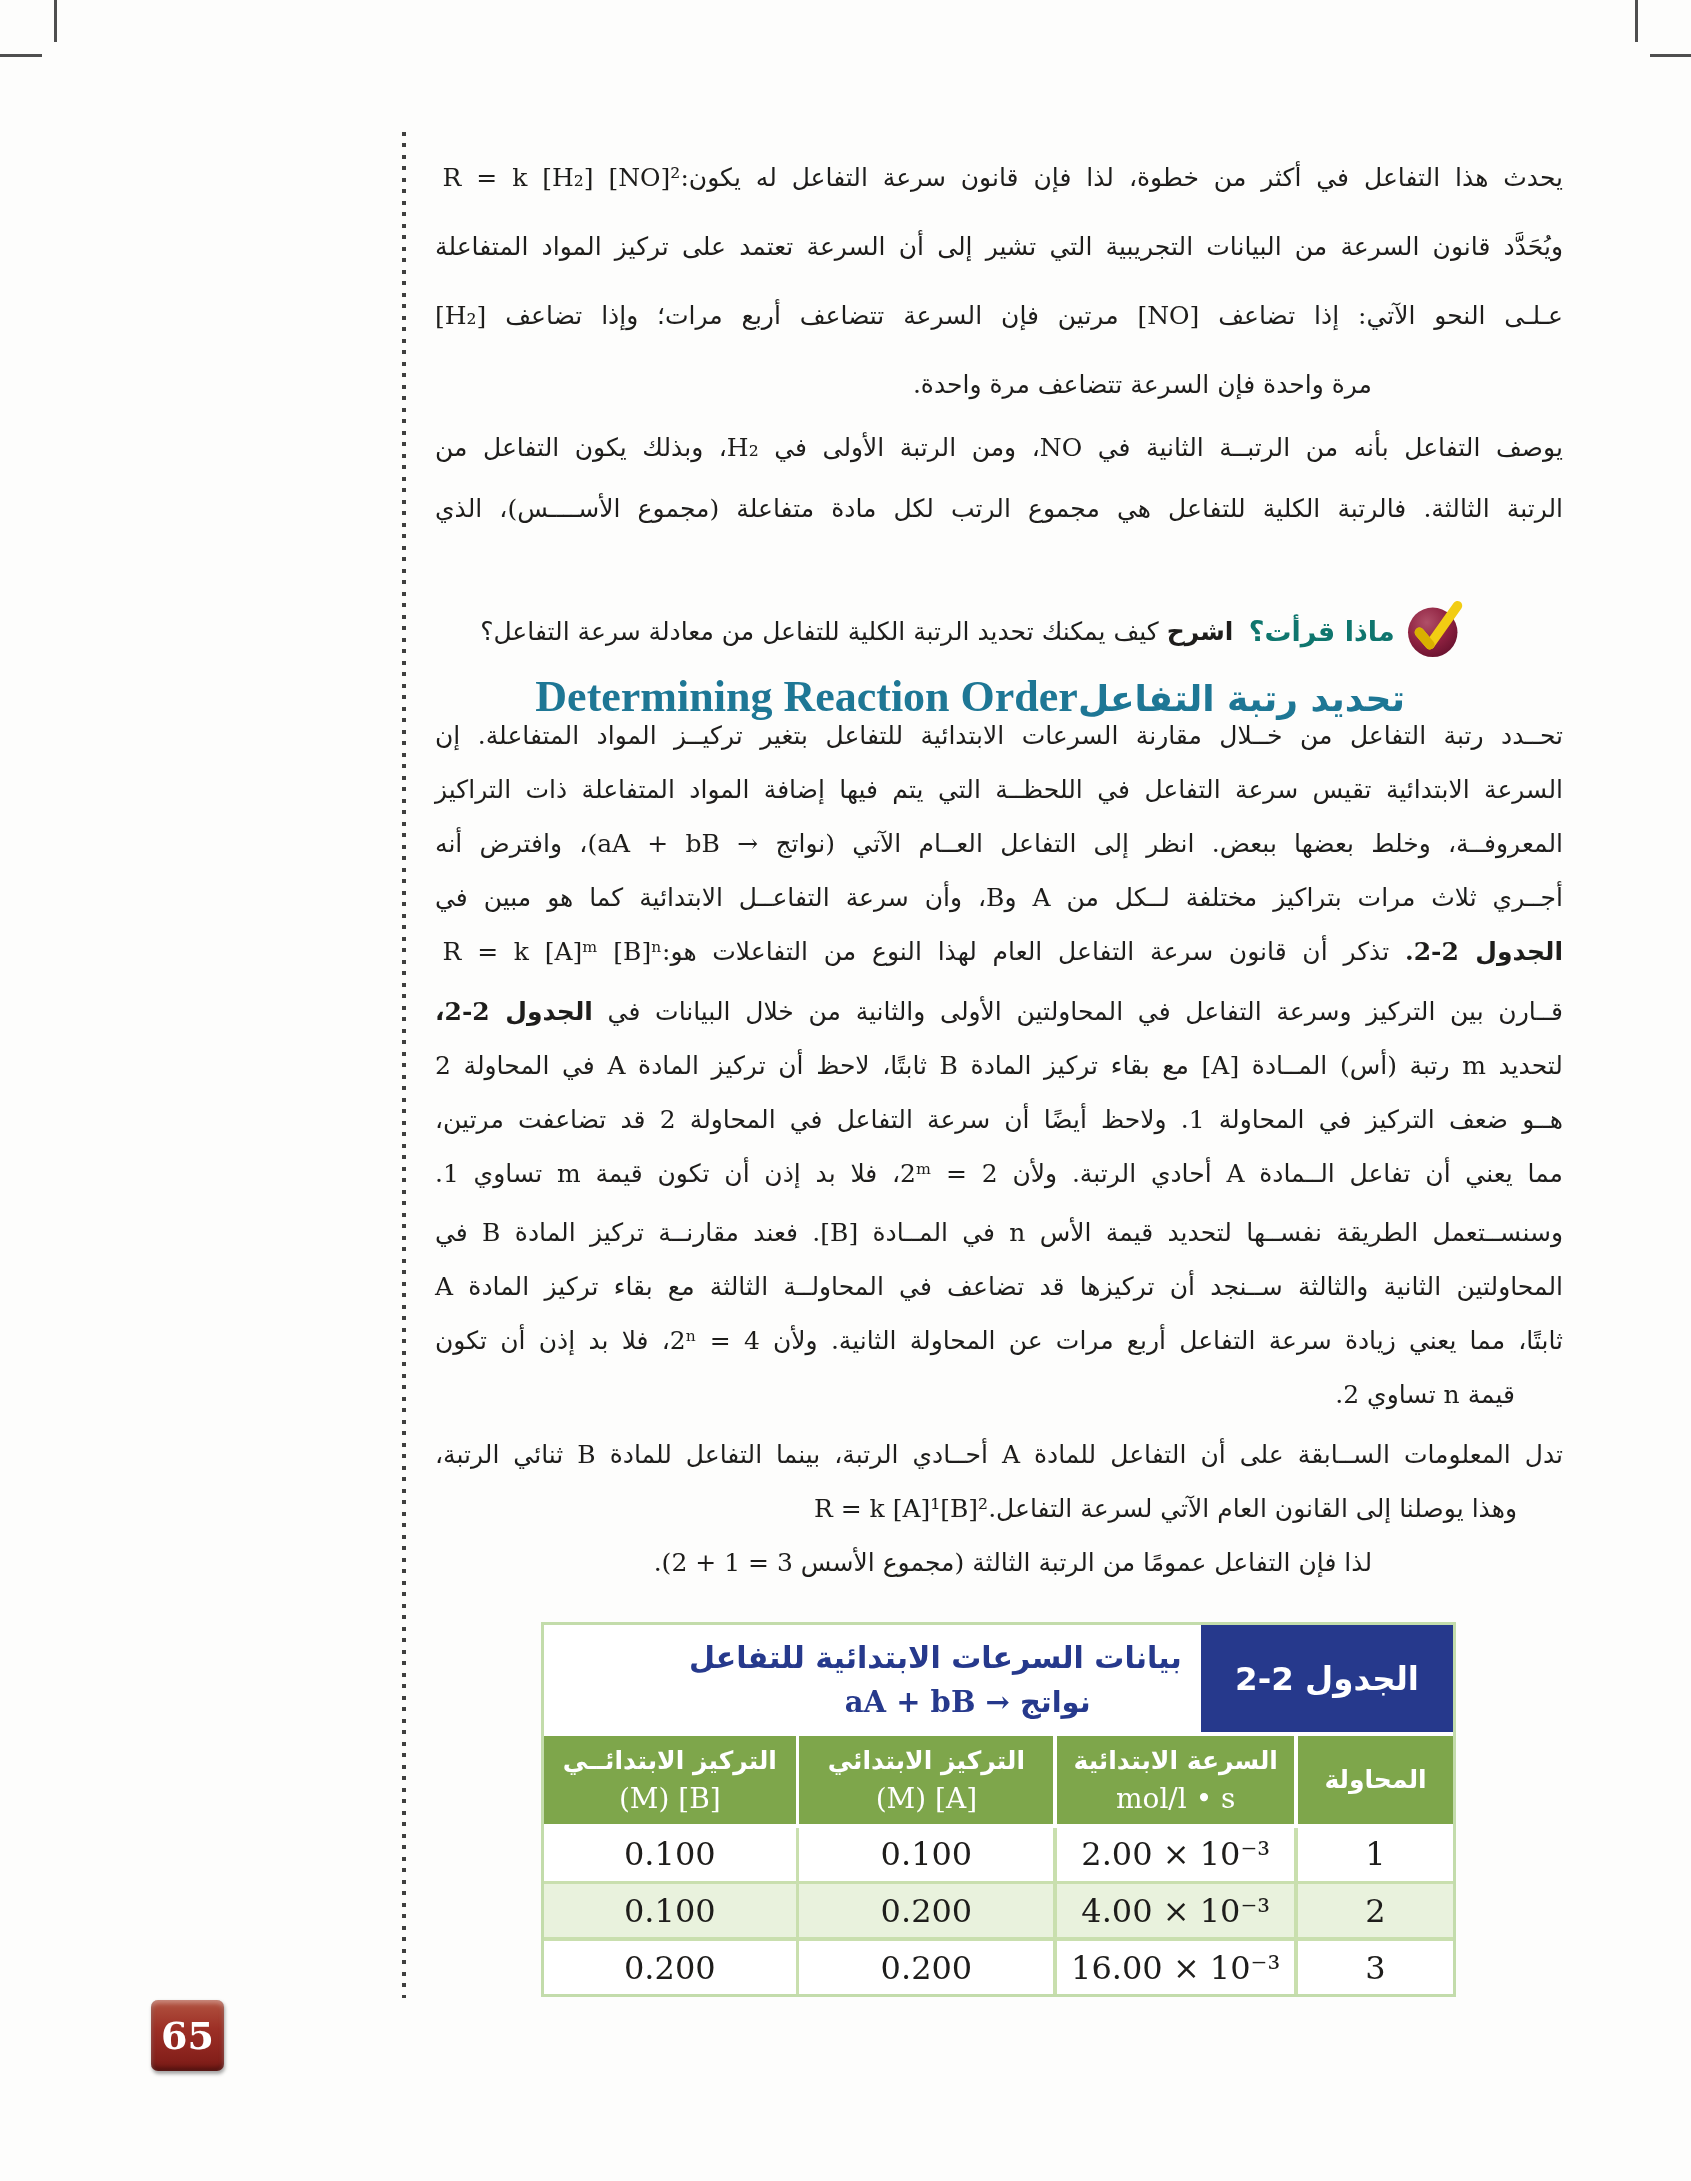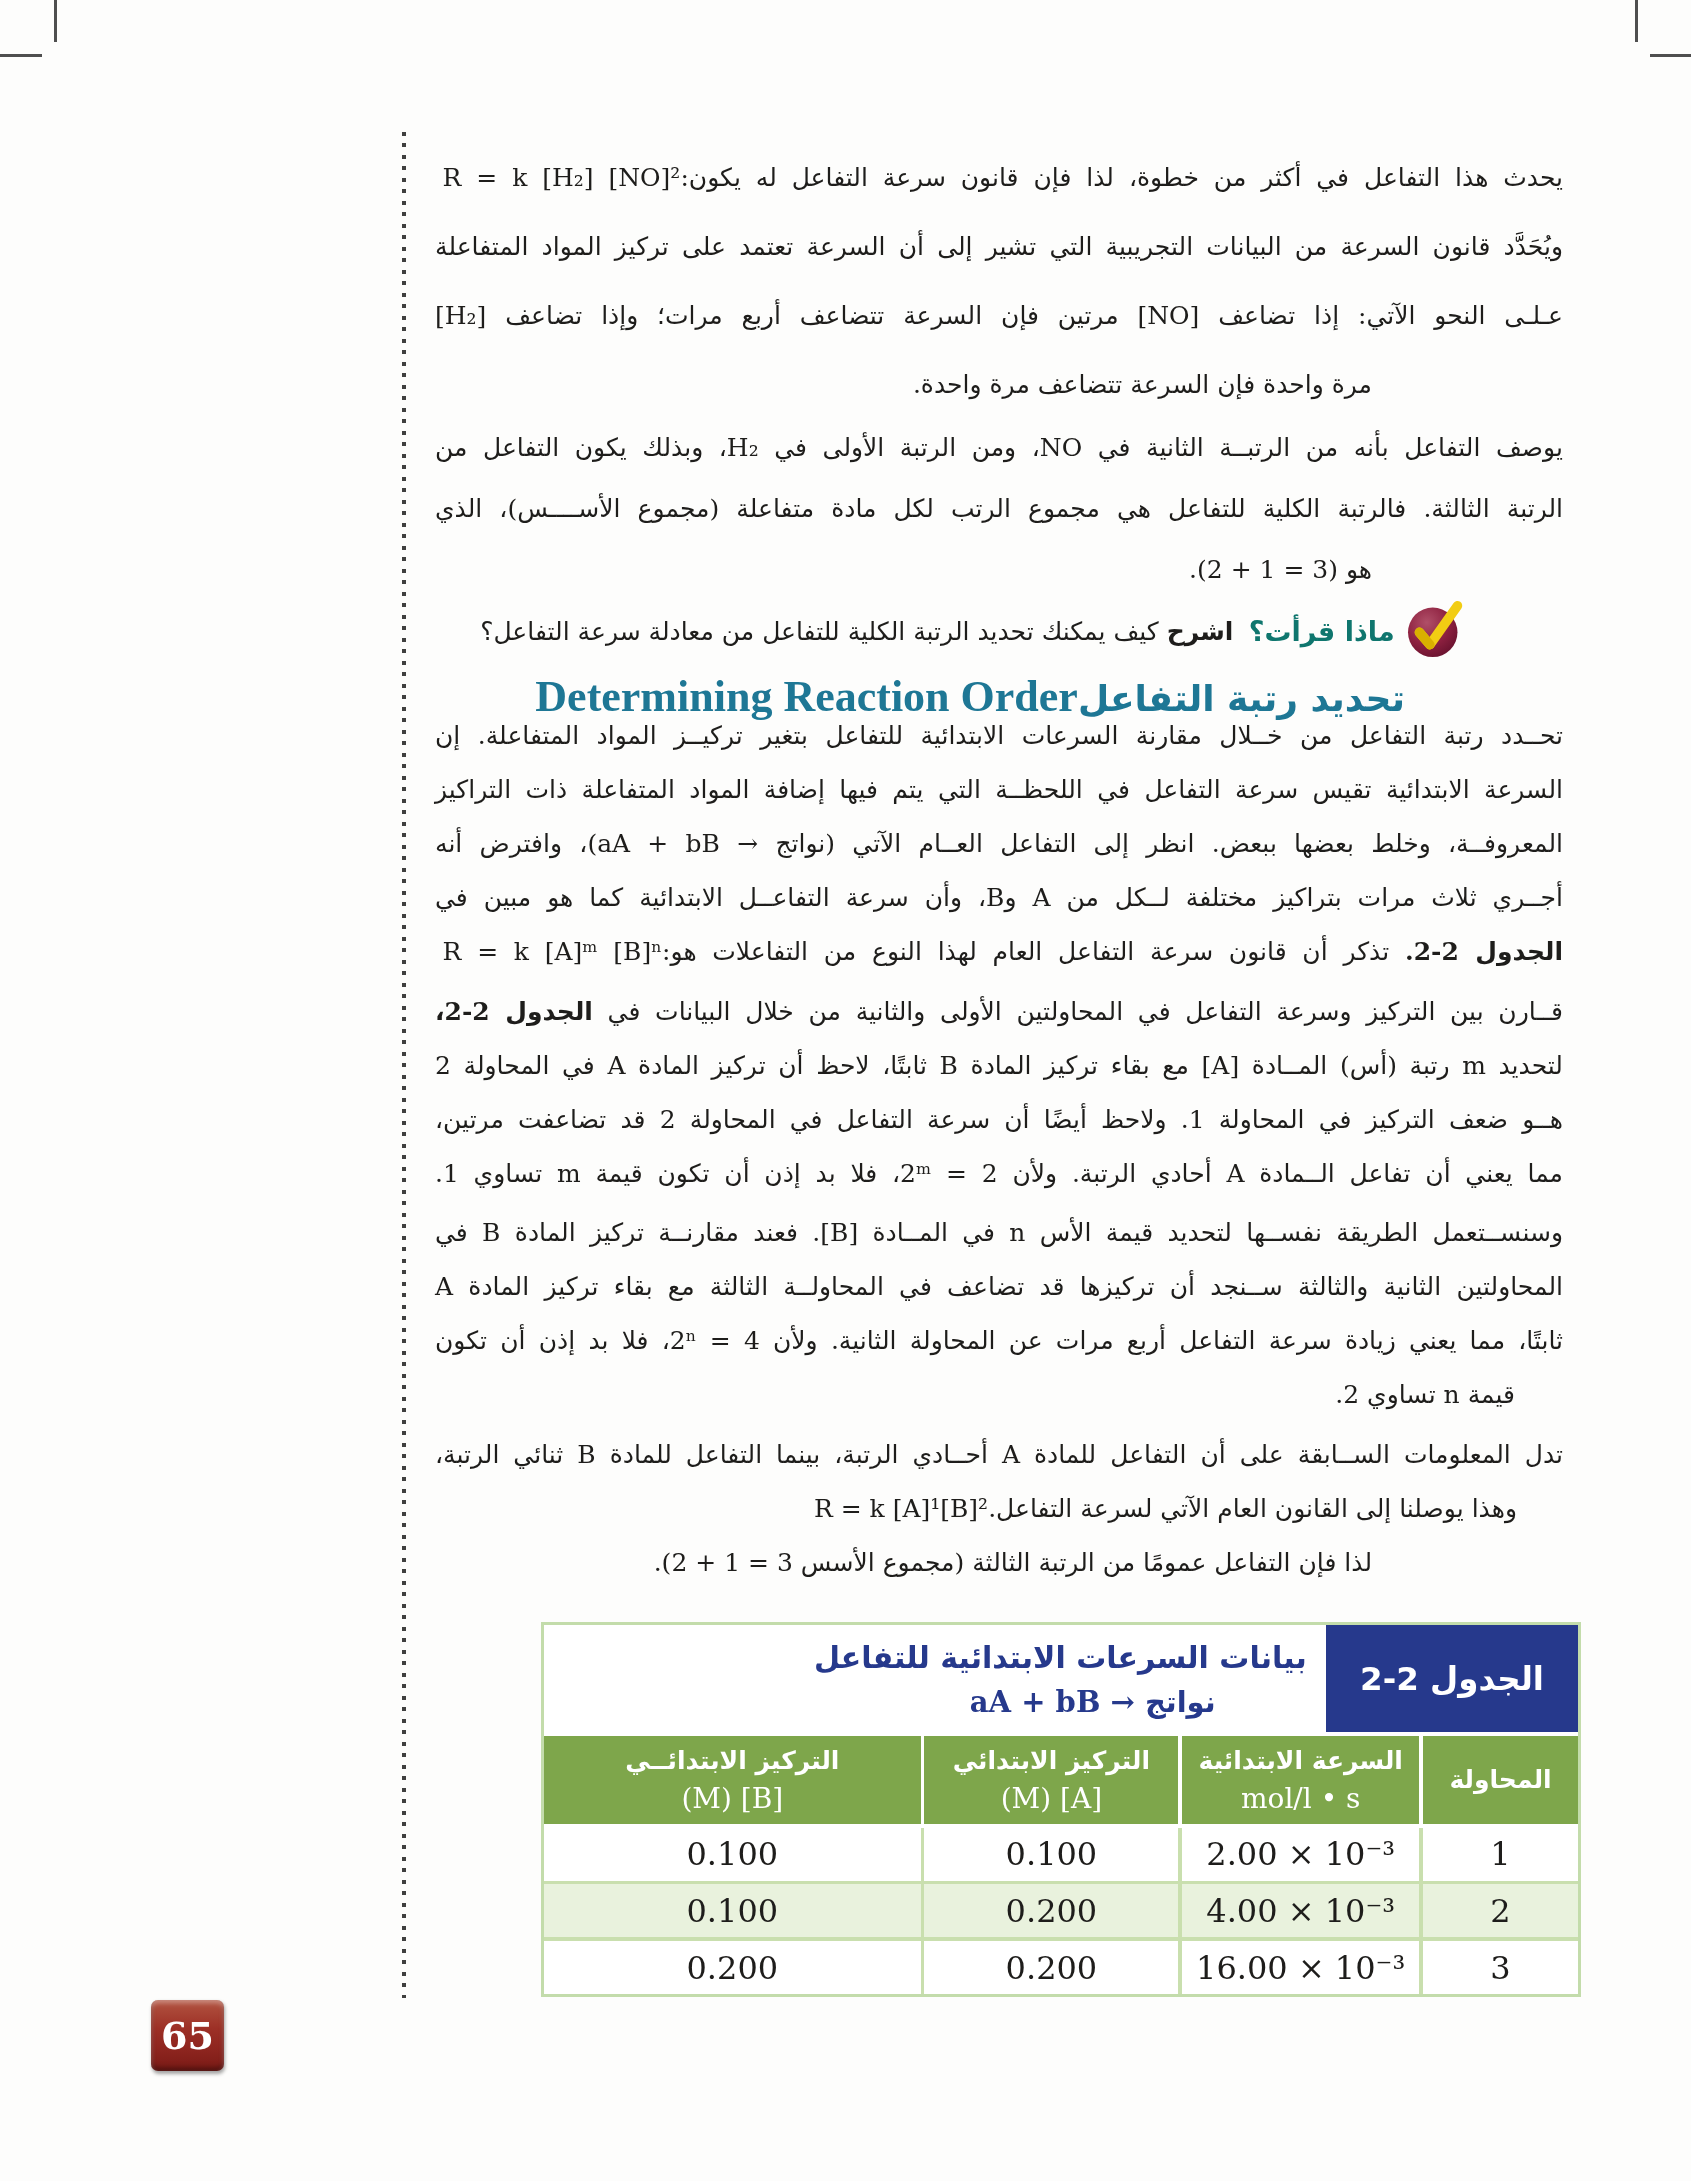--- a/index.html
+++ b/index.html
@@ -42,21 +42,21 @@
   .q-text{white-space:nowrap;}
   
   .heading{
     position:absolute;left:435px;top:667px;width:1128px;height:59px;line-height:59px;
     direction:rtl;text-align:right;padding-right:158px;box-sizing:border-box;color:#1e7795;
   }
   .heading .ar{font-family:"DejaVu Sans",sans-serif;font-weight:bold;font-size:36px;}
   .heading .en{font-family:"Liberation Serif","DejaVu Serif",serif;font-weight:bold;font-size:44px;margin-inline-start:13.4px;direction:ltr;unicode-bidi:isolate;}
   
   .dtable{
-    position:absolute;left:541px;top:1622px;width:1040px;box-sizing:border-box;
+    position:absolute;left:541px;top:1622px;width:915px;box-sizing:border-box;
     border:3.8px solid #c3dcab;background:#ffffff;direction:rtl;
   }
   .t-titlerow{position:relative;height:107px;background:#ffffff;}
   .t-bluebox{
     position:absolute;top:0;left:auto;right:0;width:256px;height:107px;background:#26398c;
     border-left:4.8px solid #ffffff;box-sizing:border-box;
     display:flex;align-items:center;justify-content:center;
     color:#ffffff;font-family:"DejaVu Sans",sans-serif;font-weight:bold;font-size:32.5px;
   }
   .t-titletext{
@@ -109,21 +109,20 @@
   <div class="tcol loose" style="top:143px;">
     <div class="line"><span>يحدث هذا التفاعل في أكثر من خطوة، لذا فإن قانون سرعة التفاعل له يكون:</span><span class="formula">R = k [H₂] [NO]²</span></div>
     <div class="line">ويُحَدَّد قانون السرعة من البيانات التجريبية التي تشير إلى أن السرعة تعتمد على تركيز المواد المتفاعلة</div>
     <div class="line">عـلـى النحو الآتي: إذا تضاعف [NO] مرتين فإن السرعة تتضاعف أربع مرات؛ وإذا تضاعف [H₂]</div>
     <div class="line short" style="padding-right:191px;">مرة واحدة فإن السرعة تتضاعف مرة واحدة.</div>
   </div>
 
   <div class="tcol p2" style="top:417px;">
     <div class="line">يوصف التفاعل بأنه من الرتبــة الثانية في NO، ومن الرتبة الأولى في H₂، وبذلك يكون التفاعل من</div>
     <div class="line">الرتبة الثالثة. فالرتبة الكلية للتفاعل هي مجموع الرتب لكل مادة متفاعلة (مجموع الأســــس)، الذي</div>
-    <div class="line short" style="padding-right:191px;">هو (3 = 1 + 2).</div>
   </div>
 
   <div class="question">
     <span class="q-icon">
       <svg width="59" height="59" viewBox="0 0 62 62" style="overflow:visible;">
         <defs>
           <radialGradient id="gmar" cx="38%" cy="30%" r="80%">
             <stop offset="0%" stop-color="#b04f68"></stop>
             <stop offset="55%" stop-color="#8e2140"></stop>
             <stop offset="100%" stop-color="#63102c"></stop>

